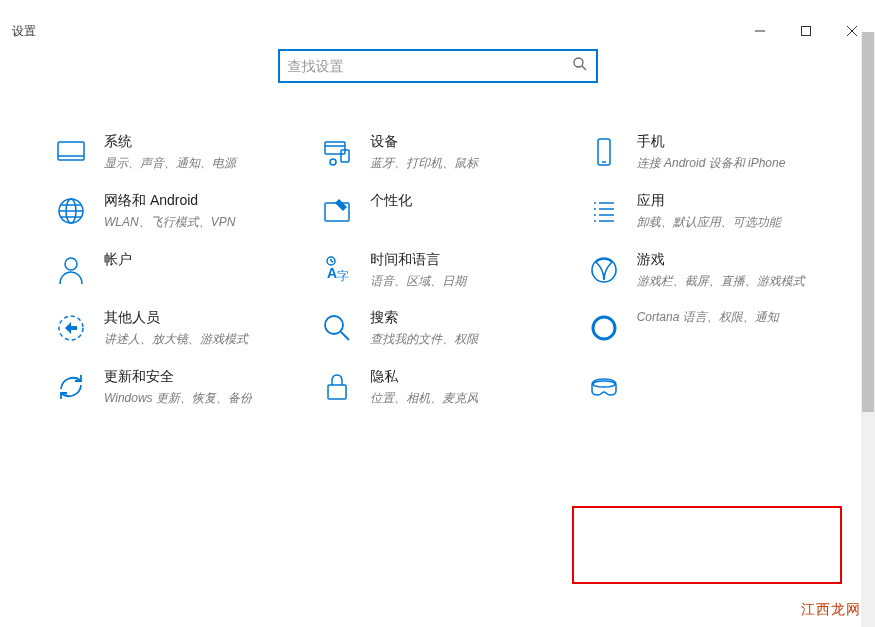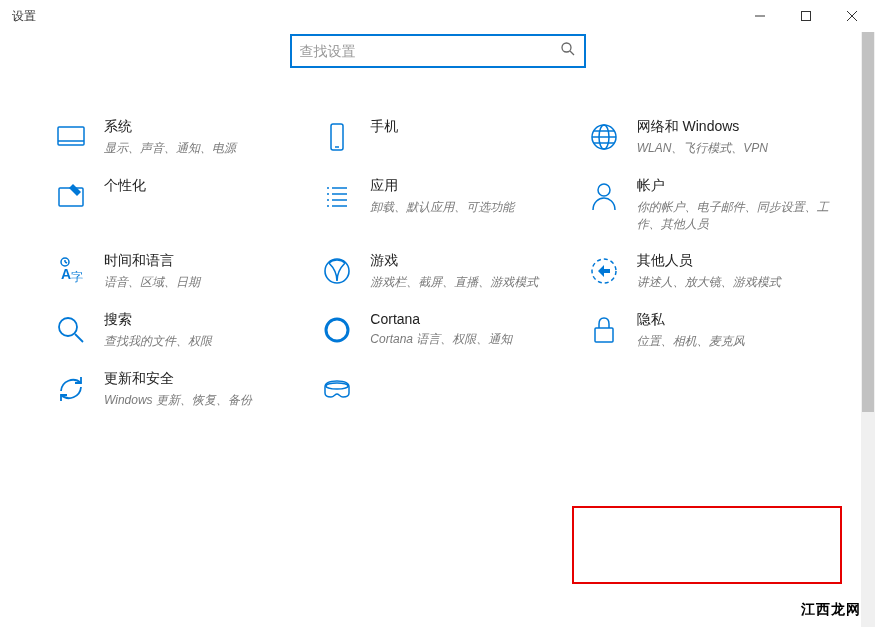--- a/index.html
+++ b/index.html
@@ -10,20 +10,21 @@
       height: 627px;
       position: relative;
       overflow: hidden;
     }
     .titlebar {
       display: flex;
       align-items: center;
       justify-content: space-between;
       height: 32px;
       padding: 0 0 0 12px;
+      margin-top: 15px;
     }
     .titlebar-title {
       font-size: 12px;
       color: #333;
     }
     .window-controls {
       display: flex;
     }
     .window-control {
       width: 46px;
@@ -36,21 +37,21 @@
       color: #333;
     }
     .window-control svg { width: 10px; height: 10px; }
     .search-wrap {
       display: flex;
       justify-content: center;
       margin-top: 2px;
       margin-bottom: 48px;
     }
     .search-box {
-      width: 296px;
+      width: 320px;
       height: 34px;
       border: 2px solid #0078d7;
       display: flex;
       align-items: center;
       padding: 0 8px;
       position: relative;
     }
     .search-box input {
       flex: 1;
       border: none;
@@ -108,23 +109,22 @@
       top: 506px;
       width: 270px;
       height: 78px;
       pointer-events: none;
     }
     .watermark {
       position: absolute;
       right: 14px;
       bottom: 8px;
       font-size: 14px;
-      color: #000000;
+      color: #c2410c;
       letter-spacing: 1px;
-      font-weight: bold;
     }
     .scrollbar {
       position: absolute;
       right: 0;
       top: 32px;
       width: 14px;
       height: 595px;
       background: #f0f0f0;
     }
     .scrollbar-thumb {
@@ -181,45 +181,60 @@
           <rect x="3" y="6" width="26" height="18" rx="1"></rect>
           <line x1="3" y1="20" x2="29" y2="20"></line>
         </svg>
     </span>
     <div class="category-text">
         <div class="category-title">系统</div>
         <div class="category-desc">显示、声音、通知、电源</div>
       </div>
   </div>
 
+  <div class="category">
+    <span class="category-icon">
+      <svg viewBox="0 0 32 32" fill="none" stroke="#0078d7" stroke-width="1.5">
+          <rect x="4" y="6" width="20" height="12" rx="1"></rect>
+          <line x1="4" y1="10" x2="24" y2="10"></line>
+          <rect x="20" y="14" width="8" height="12" rx="1"></rect>
+          <circle cx="12" cy="26" r="3"></circle>
+        </svg>
+    </span>
+    <div class="category-text">
+        <div class="category-title">设备</div>
+        <div class="category-desc">蓝牙、打印机、鼠标</div>
+      </div>
+  </div>
 
   <div class="category">
     <span class="category-icon">
       <svg viewBox="0 0 32 32" fill="none" stroke="#0078d7" stroke-width="1.5">
           <rect x="10" y="3" width="12" height="26" rx="2"></rect>
           <line x1="14" y1="26" x2="18" y2="26"></line>
         </svg>
     </span>
     <div class="category-text">
         <div class="category-title">手机</div>
+        <div class="category-desc">连接 Android 设备和 iPhone</div>
       </div>
   </div>
 
   <div class="category">
     <span class="category-icon">
       <svg viewBox="0 0 32 32" fill="none" stroke="#0078d7" stroke-width="1.5">
           <circle cx="16" cy="16" r="12"></circle>
           <ellipse cx="16" cy="16" rx="5" ry="12"></ellipse>
           <line x1="4" y1="16" x2="28" y2="16"></line>
           <line x1="6" y1="10" x2="26" y2="10"></line>
           <line x1="6" y1="22" x2="26" y2="22"></line>
         </svg>
     </span>
     <div class="category-text">
-        <div class="category-title">网络和 Windows</div>
+        <div class="category-title">网络和 Android</div>
         <div class="category-desc">WLAN、飞行模式、VPN</div>
       </div>
   </div>
 
   <div class="category">
     <span class="category-icon">
       <svg viewBox="0 0 32 32" fill="none" stroke="#0078d7" stroke-width="1.5">
           <rect x="4" y="8" width="24" height="18" rx="1"></rect>
           <path d="M18 4 L26 12 L22 16 L14 8 Z" fill="#0078d7" stroke="none"></path>
         </svg>
@@ -250,21 +265,20 @@
 
   <div class="category">
     <span class="category-icon">
       <svg viewBox="0 0 32 32" fill="none" stroke="#0078d7" stroke-width="1.5">
           <circle cx="16" cy="10" r="6"></circle>
           <path d="M5 30 C5 22 11 18 16 18 C21 18 27 22 27 30"></path>
         </svg>
     </span>
     <div class="category-text">
         <div class="category-title">帐户</div>
-        <div class="category-desc">你的帐户、电子邮件、同步设置、工作、其他人员</div>
       </div>
   </div>
 
   <div class="category">
     <span class="category-icon">
       <svg viewBox="0 0 32 32" fill="none" stroke="#0078d7" stroke-width="1.5">
           <text x="6" y="24" font-size="14" fill="#0078d7" stroke="none" font-weight="bold">A</text>
           <text x="16" y="26" font-size="12" fill="#0078d7" stroke="none">字</text>
           <circle cx="10" cy="7" r="4"></circle>
           <line x1="10" y1="5" x2="10" y2="7"></line>
@@ -316,35 +330,21 @@
       </div>
   </div>
 
   <div class="category">
     <span class="category-icon">
       <svg viewBox="0 0 32 32" fill="none" stroke="#0078d7" stroke-width="3">
           <circle cx="16" cy="16" r="11"></circle>
         </svg>
     </span>
     <div class="category-text">
-        <div class="category-title">Cortana</div>
         <div class="category-desc">Cortana 语言、权限、通知</div>
-      </div>
-  </div>
-
-  <div class="category">
-    <span class="category-icon">
-      <svg viewBox="0 0 32 32" fill="none" stroke="#0078d7" stroke-width="1.5">
-          <rect x="7" y="14" width="18" height="14" rx="1"></rect>
-          <path d="M11 14 V10 C11 6 13 4 16 4 C19 4 21 6 21 10 V14"></path>
-        </svg>
-    </span>
-    <div class="category-text">
-        <div class="category-title">隐私</div>
-        <div class="category-desc">位置、相机、麦克风</div>
       </div>
   </div>
 
   <div class="category">
     <span class="category-icon">
       <svg viewBox="0 0 32 32" fill="none" stroke="#0078d7" stroke-width="1.8">
           <path d="M26 10 A12 12 0 0 0 6 18"></path>
           <path d="M6 22 A12 12 0 0 0 26 14"></path>
           <polyline points="26,4 26,10 20,10"></polyline>
           <polyline points="6,28 6,22 12,22"></polyline>
@@ -352,20 +352,33 @@
     </span>
     <div class="category-text">
         <div class="category-title">更新和安全</div>
         <div class="category-desc">Windows 更新、恢复、备份</div>
       </div>
   </div>
 
   <div class="category">
     <span class="category-icon">
       <svg viewBox="0 0 32 32" fill="none" stroke="#0078d7" stroke-width="1.5">
+          <rect x="7" y="14" width="18" height="14" rx="1"></rect>
+          <path d="M11 14 V10 C11 6 13 4 16 4 C19 4 21 6 21 10 V14"></path>
+        </svg>
+    </span>
+    <div class="category-text">
+        <div class="category-title">隐私</div>
+        <div class="category-desc">位置、相机、麦克风</div>
+      </div>
+  </div>
+
+  <div class="category">
+    <span class="category-icon">
+      <svg viewBox="0 0 32 32" fill="none" stroke="#0078d7" stroke-width="1.5">
           <path d="M4 14 C4 10 8 8 16 8 C24 8 28 10 28 14 L28 20 C28 23 25 24 22 24 C19 24 18 21 16 21 C14 21 13 24 10 24 C7 24 4 23 4 20 Z"></path>
           <ellipse cx="16" cy="13" rx="11" ry="3"></ellipse>
         </svg>
     </span>
   </div>
 
 </div>
 
 <div class="highlight-box"></div>
 

